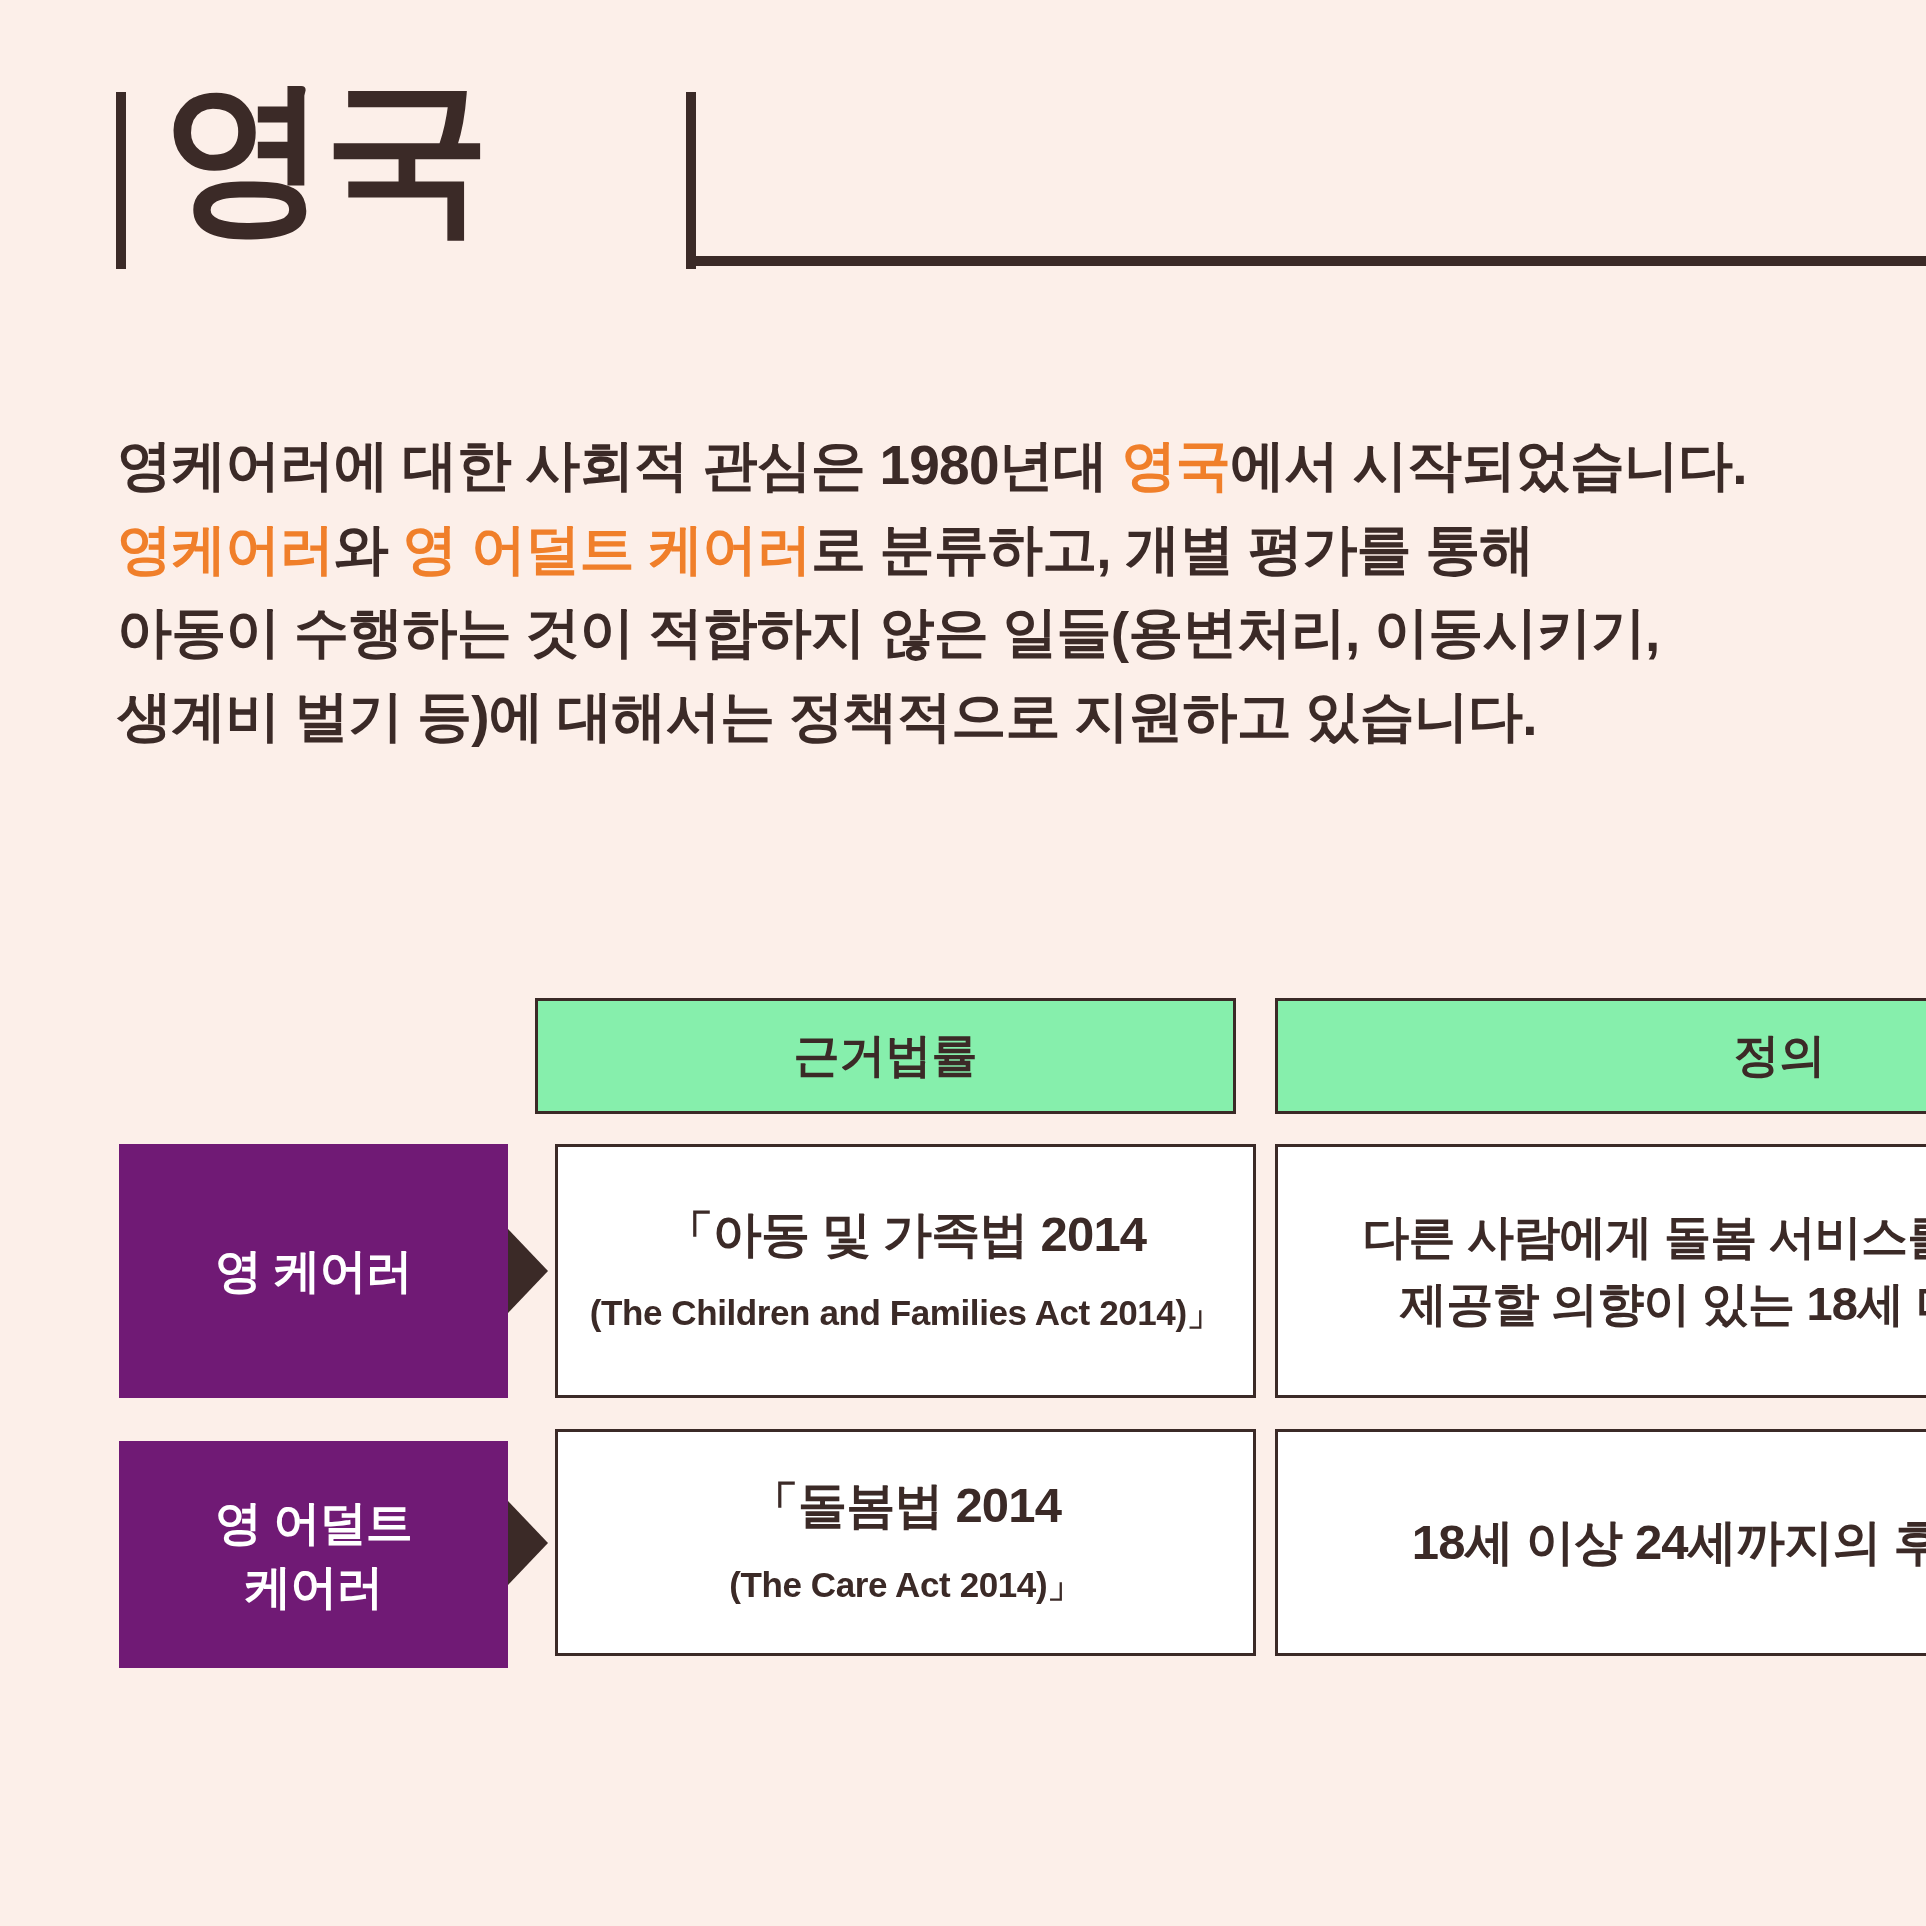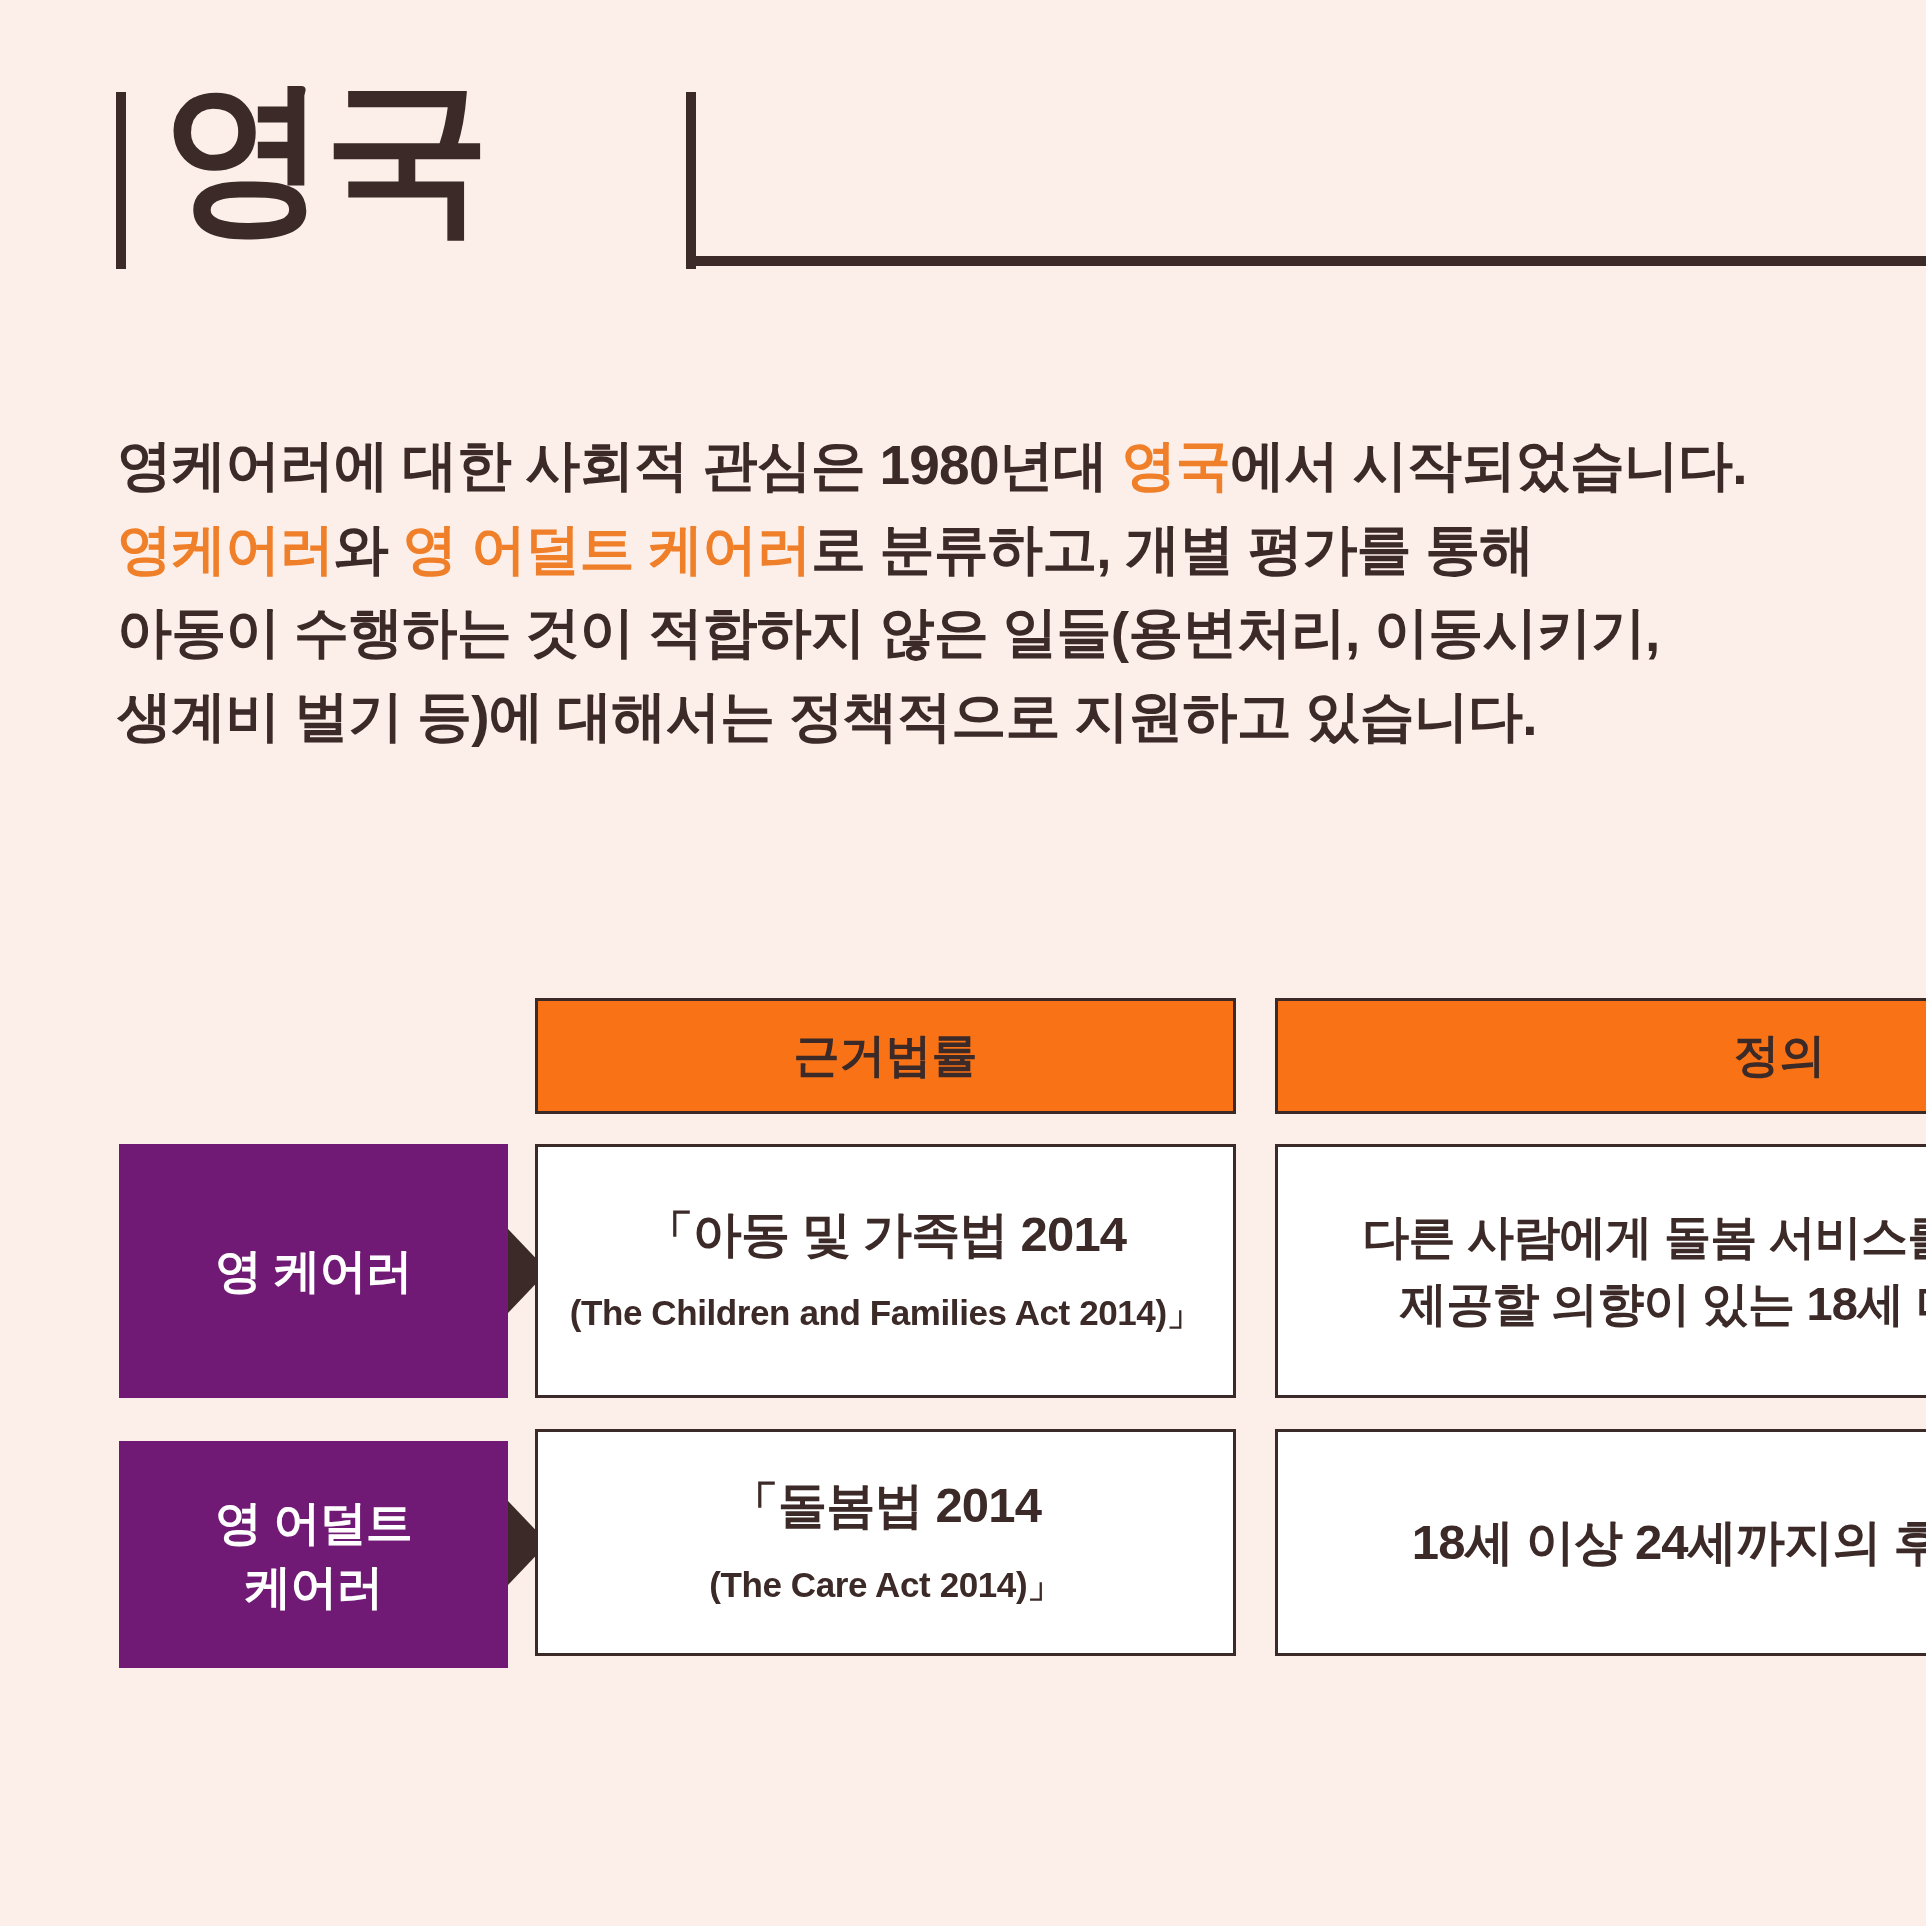--- a/index.html
+++ b/index.html
@@ -88,21 +88,21 @@
     position: absolute;
     top: 0;
     left: 0;
     width: 2165px;
     height: 116px;
   }
   .th {
     position: absolute;
     top: 0;
     height: 116px;
-    background: #f97316;
+    background: #86efac;
     border: 3.9px solid #3b2a27;
     box-sizing: border-box;
     display: flex;
     align-items: center;
     justify-content: center;
     font-size: 46px;
     font-weight: 600;
     color: #3b2a27;
   }
   .th-law   { left: 416px; width: 701px; }
@@ -152,21 +152,21 @@
     background: #ffffff;
     border: 3.9px solid #3b2a27;
     box-sizing: border-box;
     display: flex;
     flex-direction: column;
     align-items: center;
     justify-content: center;
     text-align: center;
     color: #3b2a27;
   }
-  .cell-law { left: 416px; width: 701px; }
+  .cell-law { left: 436px; width: 701px; }
   .cell-def { left: 1156px; width: 1009px; }
 
   .law-ko {
     font-size: 49px;
     font-weight: 600;
     letter-spacing: -0.8px;
     line-height: 1.2;
   }
   .law-en {
     font-size: 35px;

